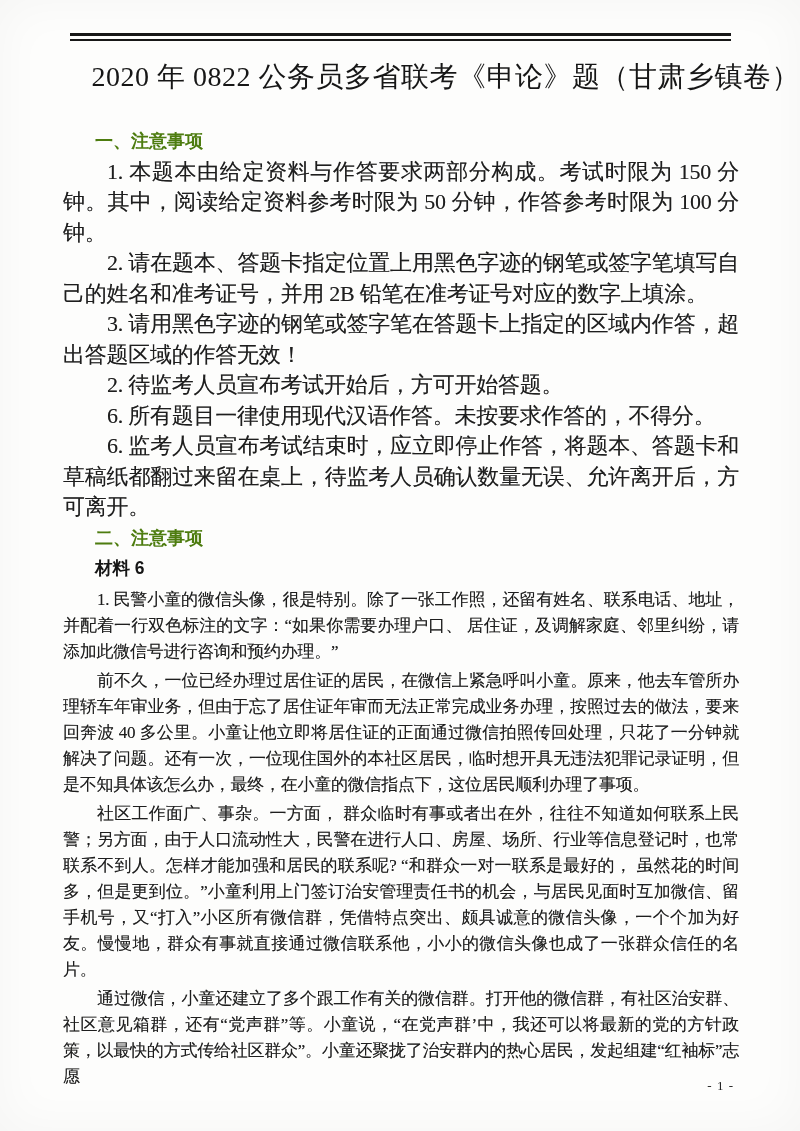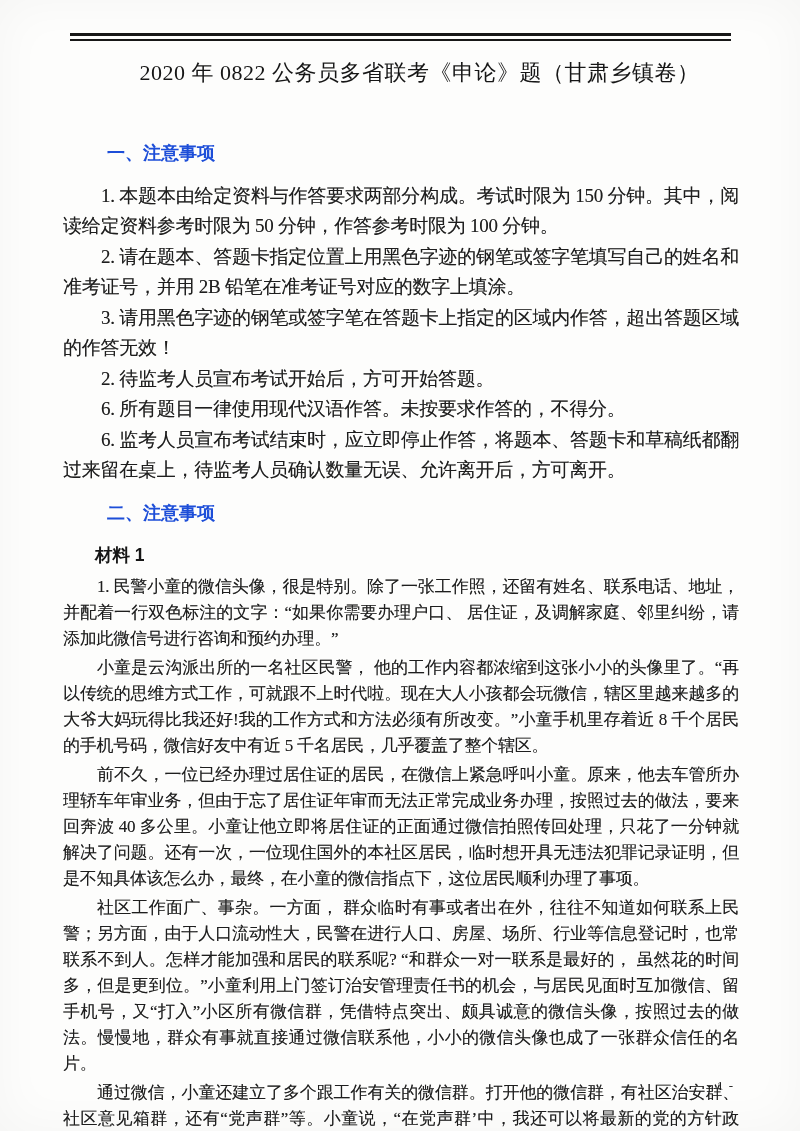--- a/index.html
+++ b/index.html
@@ -25,54 +25,54 @@
     height: 3px;
     border-top: 3px solid #171717;
     border-bottom: 2px solid #171717;
   }
   .doc-title {
     position: absolute;
     top: 58px;
     left: 0;
     right: 0;
     margin: 0;
-    text-align: center;
-    font-size: 22px;
+    text-align: right;
+    font-size: 28px;
     font-weight: 500;
     letter-spacing: 0.5px;
     color: #161616;
     padding-left: 39px;
   }
   .content {
     position: absolute;
     top: 126px;
     left: 63px;
     width: 676px;
   }
   .section-heading {
-    margin: 12px;
+    margin: 0;
     padding-left: 32px;
     font-family: "Liberation Sans", "DejaVu Sans", sans-serif;
     font-size: 18px;
     font-weight: 700;
     line-height: 30.5px;
-    color: #1d4ed8;
+    color: #4d7c0f;
   }
   .material-heading {
     margin: 0;
     padding-left: 32px;
     font-family: "Liberation Sans", "DejaVu Sans", sans-serif;
     font-size: 17.5px;
     font-weight: 700;
     line-height: 30.5px;
     color: #161616;
   }
   p.notice-item {
     margin: 0;
-    font-size: 19px;
+    font-size: 22px;
     line-height: 30.5px;
     text-indent: 2em;
     text-align: justify;
     letter-spacing: -0.25px;
     text-shadow: 0 0 0.4px rgba(20,20,20,0.45);
   }
   p.material-para {
     margin: 3px 0 0 0;
     font-size: 17px;
     line-height: 26px;
@@ -105,25 +105,24 @@
 
     <p class="notice-item">1. 本题本由给定资料与作答要求两部分构成。考试时限为 150 分钟。其中，阅读给定资料参考时限为 50 分钟，作答参考时限为 100 分钟。</p>
     <p class="notice-item">2. 请在题本、答题卡指定位置上用黑色字迹的钢笔或签字笔填写自己的姓名和准考证号，并用 2B 铅笔在准考证号对应的数字上填涂。</p>
     <p class="notice-item">3. 请用黑色字迹的钢笔或签字笔在答题卡上指定的区域内作答，超出答题区域的作答无效！</p>
     <p class="notice-item">2. 待监考人员宣布考试开始后，方可开始答题。</p>
     <p class="notice-item">6. 所有题目一律使用现代汉语作答。未按要求作答的，不得分。</p>
     <p class="notice-item">6. 监考人员宣布考试结束时，应立即停止作答，将题本、答题卡和草稿纸都翻过来留在桌上，待监考人员确认数量无误、允许离开后，方可离开。</p>
 
     <h2 class="section-heading">二、注意事项</h2>
 
-    <h3 class="material-heading">材料 1</h3>
+    <h3 class="material-heading">材料 6</h3>
 
     <p class="material-para">1. 民警小童的微信头像，很是特别。除了一张工作照，还留有姓名、联系电话、地址，并配着一行双色标注的文字：“如果你需要办理户口、 居住证，及调解家庭、邻里纠纷，请添加此微信号进行咨询和预约办理。”</p>
-    <p class="material-para">小童是云沟派出所的一名社区民警， 他的工作内容都浓缩到这张小小的头像里了。“再以传统的思维方式工作，可就跟不上时代啦。现在大人小孩都会玩微信，辖区里越来越多的大爷大妈玩得比我还好!我的工作方式和方法必须有所改变。”小童手机里存着近 8 千个居民的手机号码，微信好友中有近 5 千名居民，几乎覆盖了整个辖区。</p>
     <p class="material-para">前不久，一位已经办理过居住证的居民，在微信上紧急呼叫小童。原来，他去车管所办理轿车年审业务，但由于忘了居住证年审而无法正常完成业务办理，按照过去的做法，要来回奔波 40 多公里。小童让他立即将居住证的正面通过微信拍照传回处理，只花了一分钟就解决了问题。还有一次，一位现住国外的本社区居民，临时想开具无违法犯罪记录证明，但是不知具体该怎么办，最终，在小童的微信指点下，这位居民顺利办理了事项。</p>
-    <p class="material-para">社区工作面广、事杂。一方面， 群众临时有事或者出在外，往往不知道如何联系上民警；另方面，由于人口流动性大，民警在进行人口、房屋、场所、行业等信息登记时，也常联系不到人。怎样才能加强和居民的联系呢? “和群众一对一联系是最好的， 虽然花的时间多，但是更到位。”小童利用上门签订治安管理责任书的机会，与居民见面时互加微信、留手机号，又“打入”小区所有微信群，凭借特点突出、颇具诚意的微信头像，按照过去的做法。慢慢地，群众有事就直接通过微信联系他，小小的微信头像也成了一张群众信任的名片。</p>
+    <p class="material-para">社区工作面广、事杂。一方面， 群众临时有事或者出在外，往往不知道如何联系上民警；另方面，由于人口流动性大，民警在进行人口、房屋、场所、行业等信息登记时，也常联系不到人。怎样才能加强和居民的联系呢? “和群众一对一联系是最好的， 虽然花的时间多，但是更到位。”小童利用上门签订治安管理责任书的机会，与居民见面时互加微信、留手机号，又“打入”小区所有微信群，凭借特点突出、颇具诚意的微信头像，一个个加为好友。慢慢地，群众有事就直接通过微信联系他，小小的微信头像也成了一张群众信任的名片。</p>
     <p class="material-para">通过微信，小童还建立了多个跟工作有关的微信群。打开他的微信群，有社区治安群、社区意见箱群，还有“党声群”等。小童说，“在党声群’中，我还可以将最新的党的方针政策，以最快的方式传给社区群众”。小童还聚拢了治安群内的热心居民，发起组建“红袖标”志愿</p>
 
   </div>
 
   <div class="page-number">- 1 -</div>
 
 </div>
 
 </body></html>

